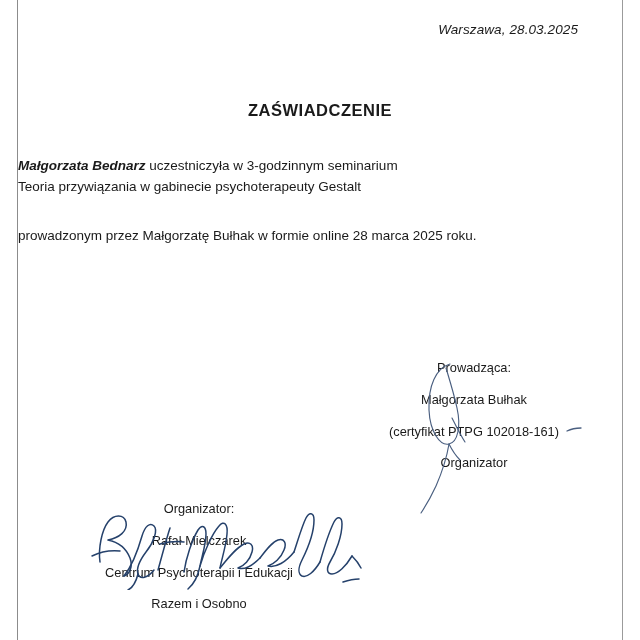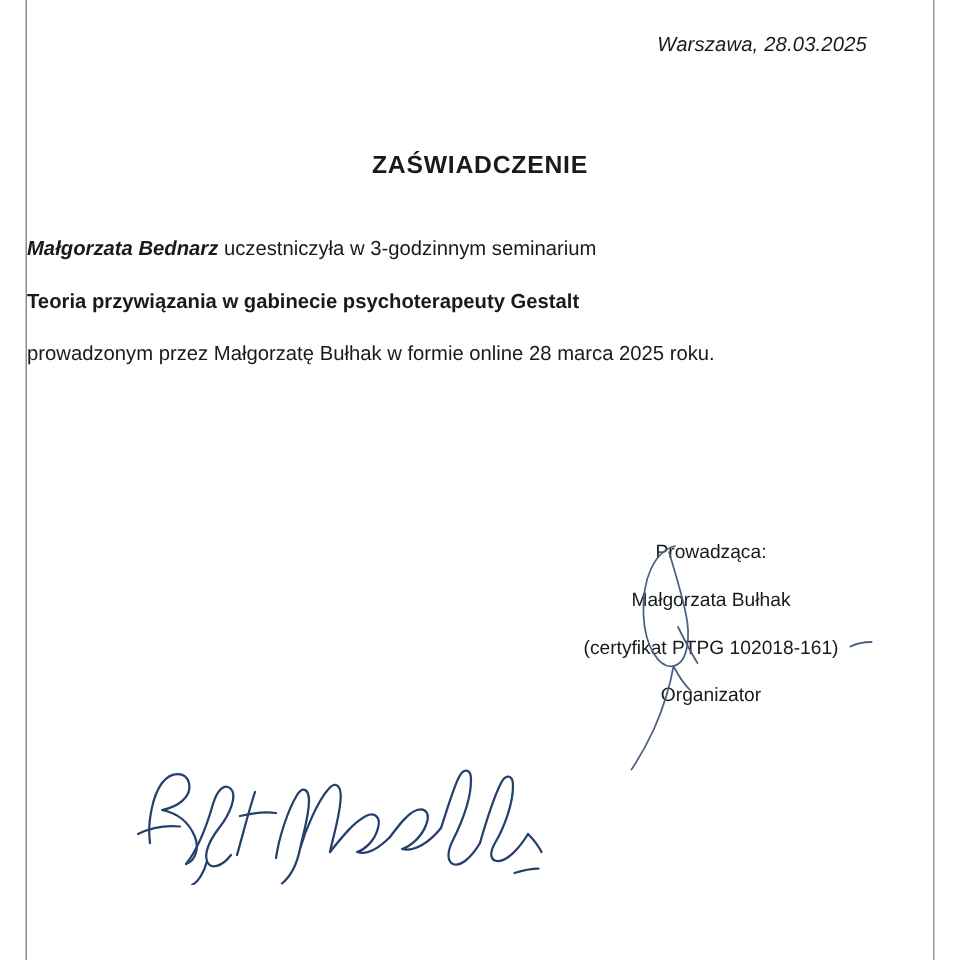--- a/index.html
+++ b/index.html
@@ -68,21 +68,21 @@
   
   .body-line {
     position: absolute;
     left: 0;
     right: 0;
     font-size: 13.5px;
     line-height: 1.3;
     white-space: nowrap;
   }
   .body-line.l1 { top: 157px; }
-  .body-line.l2 { top: 192px; font-weight: bold; }
+  .body-line.l2 { top: 178px; font-weight: normal; }
   .body-line.l3 { top: 227px; }
 
   .recipient-name {
     font-weight: bold;
     font-style: italic;
   }
 
   
   .sig-block-right {
     position: absolute;
@@ -162,20 +162,26 @@
 
     <div class="body-line l3">prowadzonym przez Małgorzatę Bułhak w formie online 28 marca 2025 roku.</div>
 
     <div class="sig-block-right">
       <div class="sig-line">Prowadząca:</div>
       <div class="sig-line">Małgorzata Bułhak</div>
       <div class="sig-line">(certyfikat PTPG 102018-161)</div>
       <div class="sig-line">Organizator</div>
     </div>
 
+    <div class="sig-block-left">
+      <div class="sig-line">Organizator:</div>
+      <div class="sig-line">Rafał Mielczarek</div>
+      <div class="sig-line">Centrum Psychoterapii i Edukacji</div>
+      <div class="sig-line">Razem i Osobno</div>
+    </div>
 
     <div class="handwriting leader">
       <svg viewBox="0 0 70 165" xmlns="http://www.w3.org/2000/svg">
         <g fill="none" stroke="#4a5f80" stroke-width="1.15" stroke-linecap="round" stroke-linejoin="round">
           <path d="M34 12 C20 16 12 34 13 58 C14 80 24 94 33 92 C42 90 45 74 41 56
                    C38 42 33 26 30 16"></path>
           <path d="M33 92 C31 104 27 118 20 134 C14 147 9 155 5 161"></path>
           <path d="M36 66 C41 76 45 84 49 90"></path>
           <path d="M33 92 C36 98 40 104 44 108"></path>
         </g>

